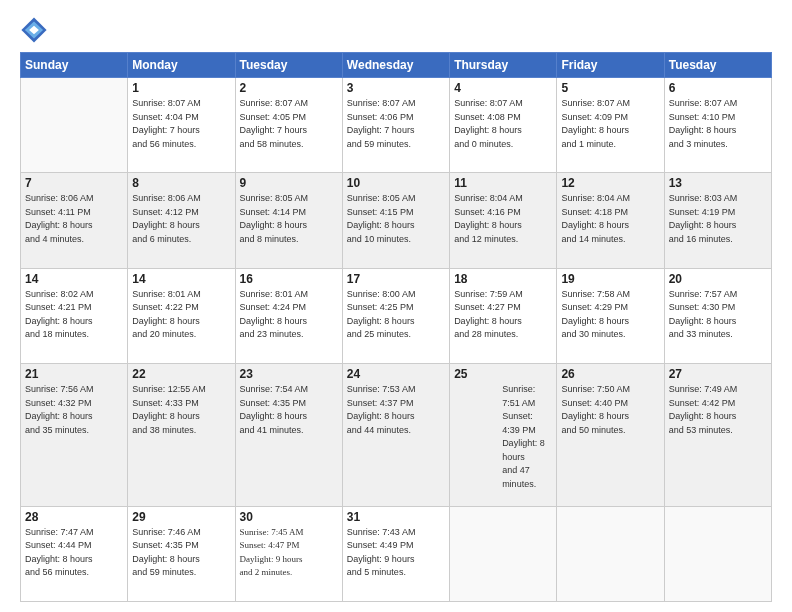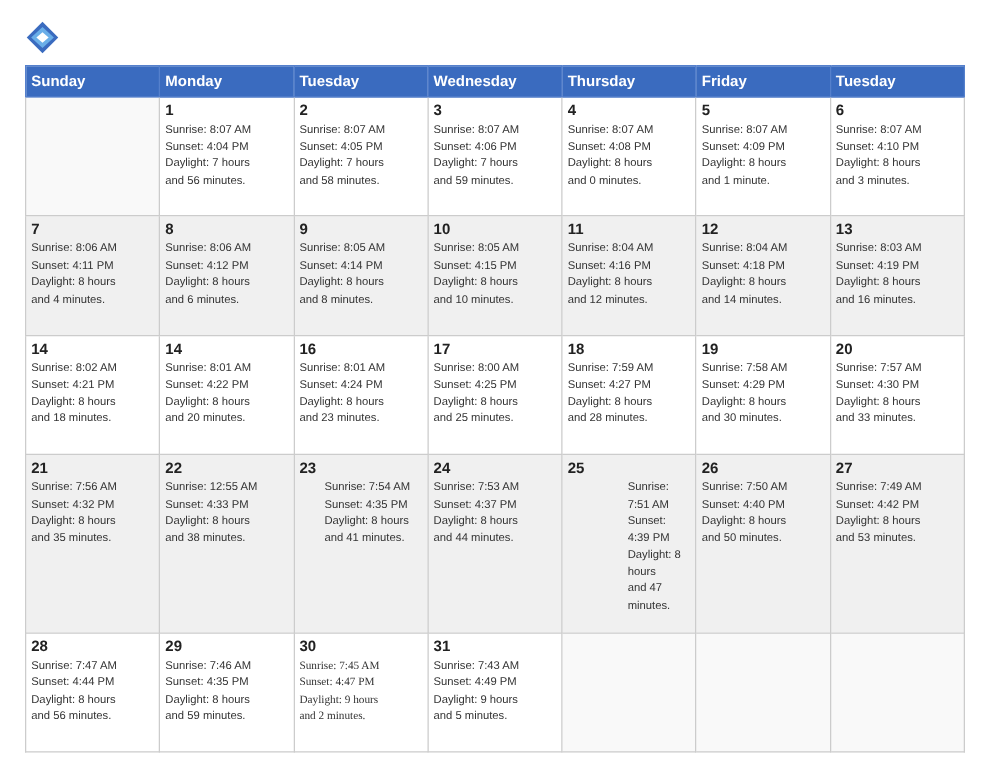--- a/index.html
+++ b/index.html
@@ -286,21 +286,21 @@
           </td>
           <td>
             <span class="day-num">22</span>
             <div class="day-info" style="white-space: pre-line;">Sunrise: 12:55 AM
 Sunset: 4:33 PM
 Daylight: 8 hours
 and 38 minutes.</div>
           </td>
           <td>
             <span class="day-num">23</span>
-            <div class="day-info" style="white-space: pre-line; margin-left: 20px;">Sunrise: 7:54 AM
+            <div class="day-info" style="white-space: pre-line;">Sunrise: 7:54 AM
 Sunset: 4:35 PM
 Daylight: 8 hours
 and 41 minutes.</div>
           </td>
           <td>
             <span class="day-num">24</span>
             <div class="day-info" style="white-space: pre-line;">Sunrise: 7:53 AM
 Sunset: 4:37 PM
 Daylight: 8 hours
 and 44 minutes.</div>

